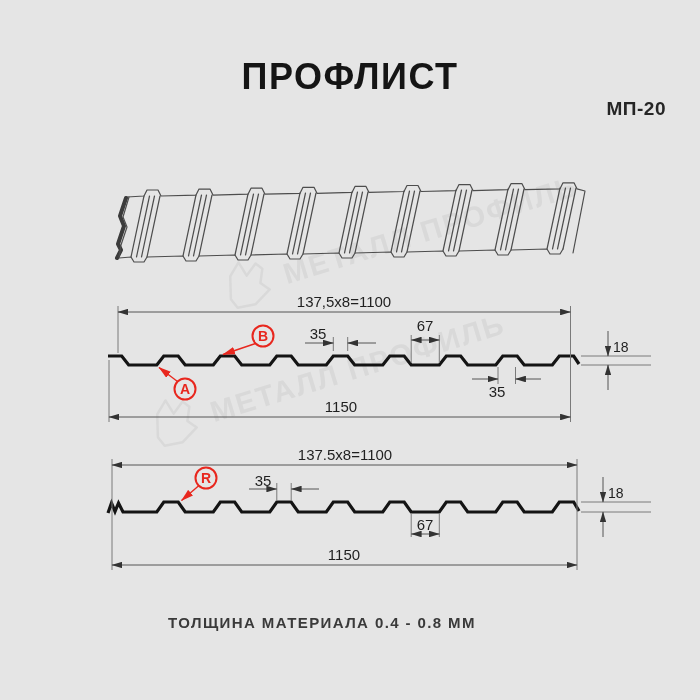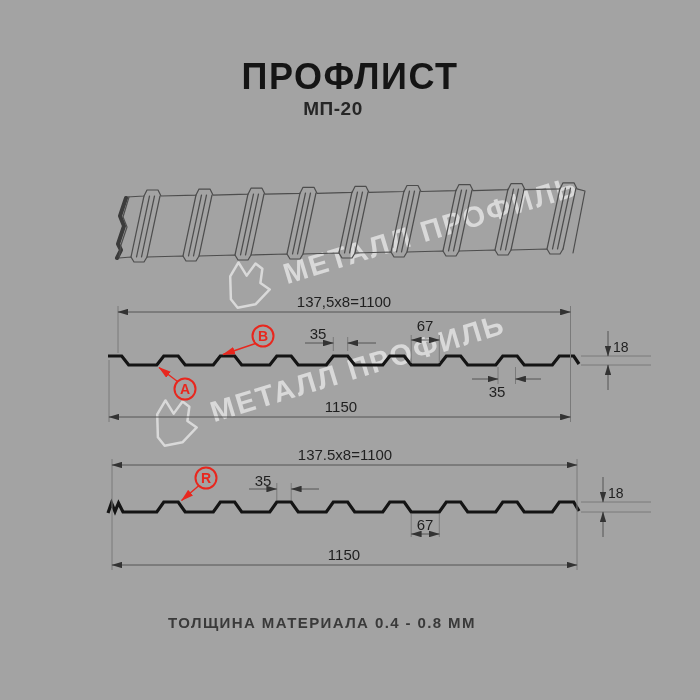--- a/index.html
+++ b/index.html
@@ -1,20 +1,20 @@
 <!DOCTYPE html>
 <html><head>
 <meta charset="utf-8">
 <style>
   html,body{margin:0;padding:0;background:#fff;}
-  .page{position:relative;width:700px;height:700px;background:#a3a3a3;overflow:hidden;
+  .page{position:relative;width:700px;height:700px;background:#e5e5e5;overflow:hidden;
         font-family:"Liberation Sans",sans-serif;}
   .title{position:absolute;top:56px;left:0;width:700px;text-align:center;
          font-size:36px;font-weight:700;letter-spacing:1.5px;color:#151515;}
-  .subtitle{position:absolute;top:98px;left:0;width:666px;text-align:center;
+  .subtitle{position:absolute;top:98px;left:0;width:666px;text-align:right;
          font-size:19px;font-weight:700;letter-spacing:.5px;color:#262626;}
   .footer{position:absolute;top:614px;left:0;width:644px;text-align:center;
          font-size:15px;font-weight:700;letter-spacing:1.4px;color:#3a3a3a;}
   svg{position:absolute;left:0;top:0;}
   .wm-text{font-size:29px;font-weight:700;letter-spacing:2px;fill:#d9d9d9;}
   .wm-shape{fill:none;stroke:#d9d9d9;stroke-width:2.5;stroke-linejoin:round;}
   .sheet{fill:none;stroke:#4d4d4d;stroke-width:1.2;stroke-linejoin:round;stroke-linecap:round;}
   .sheet-edge{fill:none;stroke:#3b3b3b;stroke-width:4;stroke-linejoin:round;}
   .profile{fill:none;stroke:#141414;stroke-width:3.2;stroke-linejoin:miter;}
   .dimline{stroke:#555;stroke-width:1;fill:none;}

